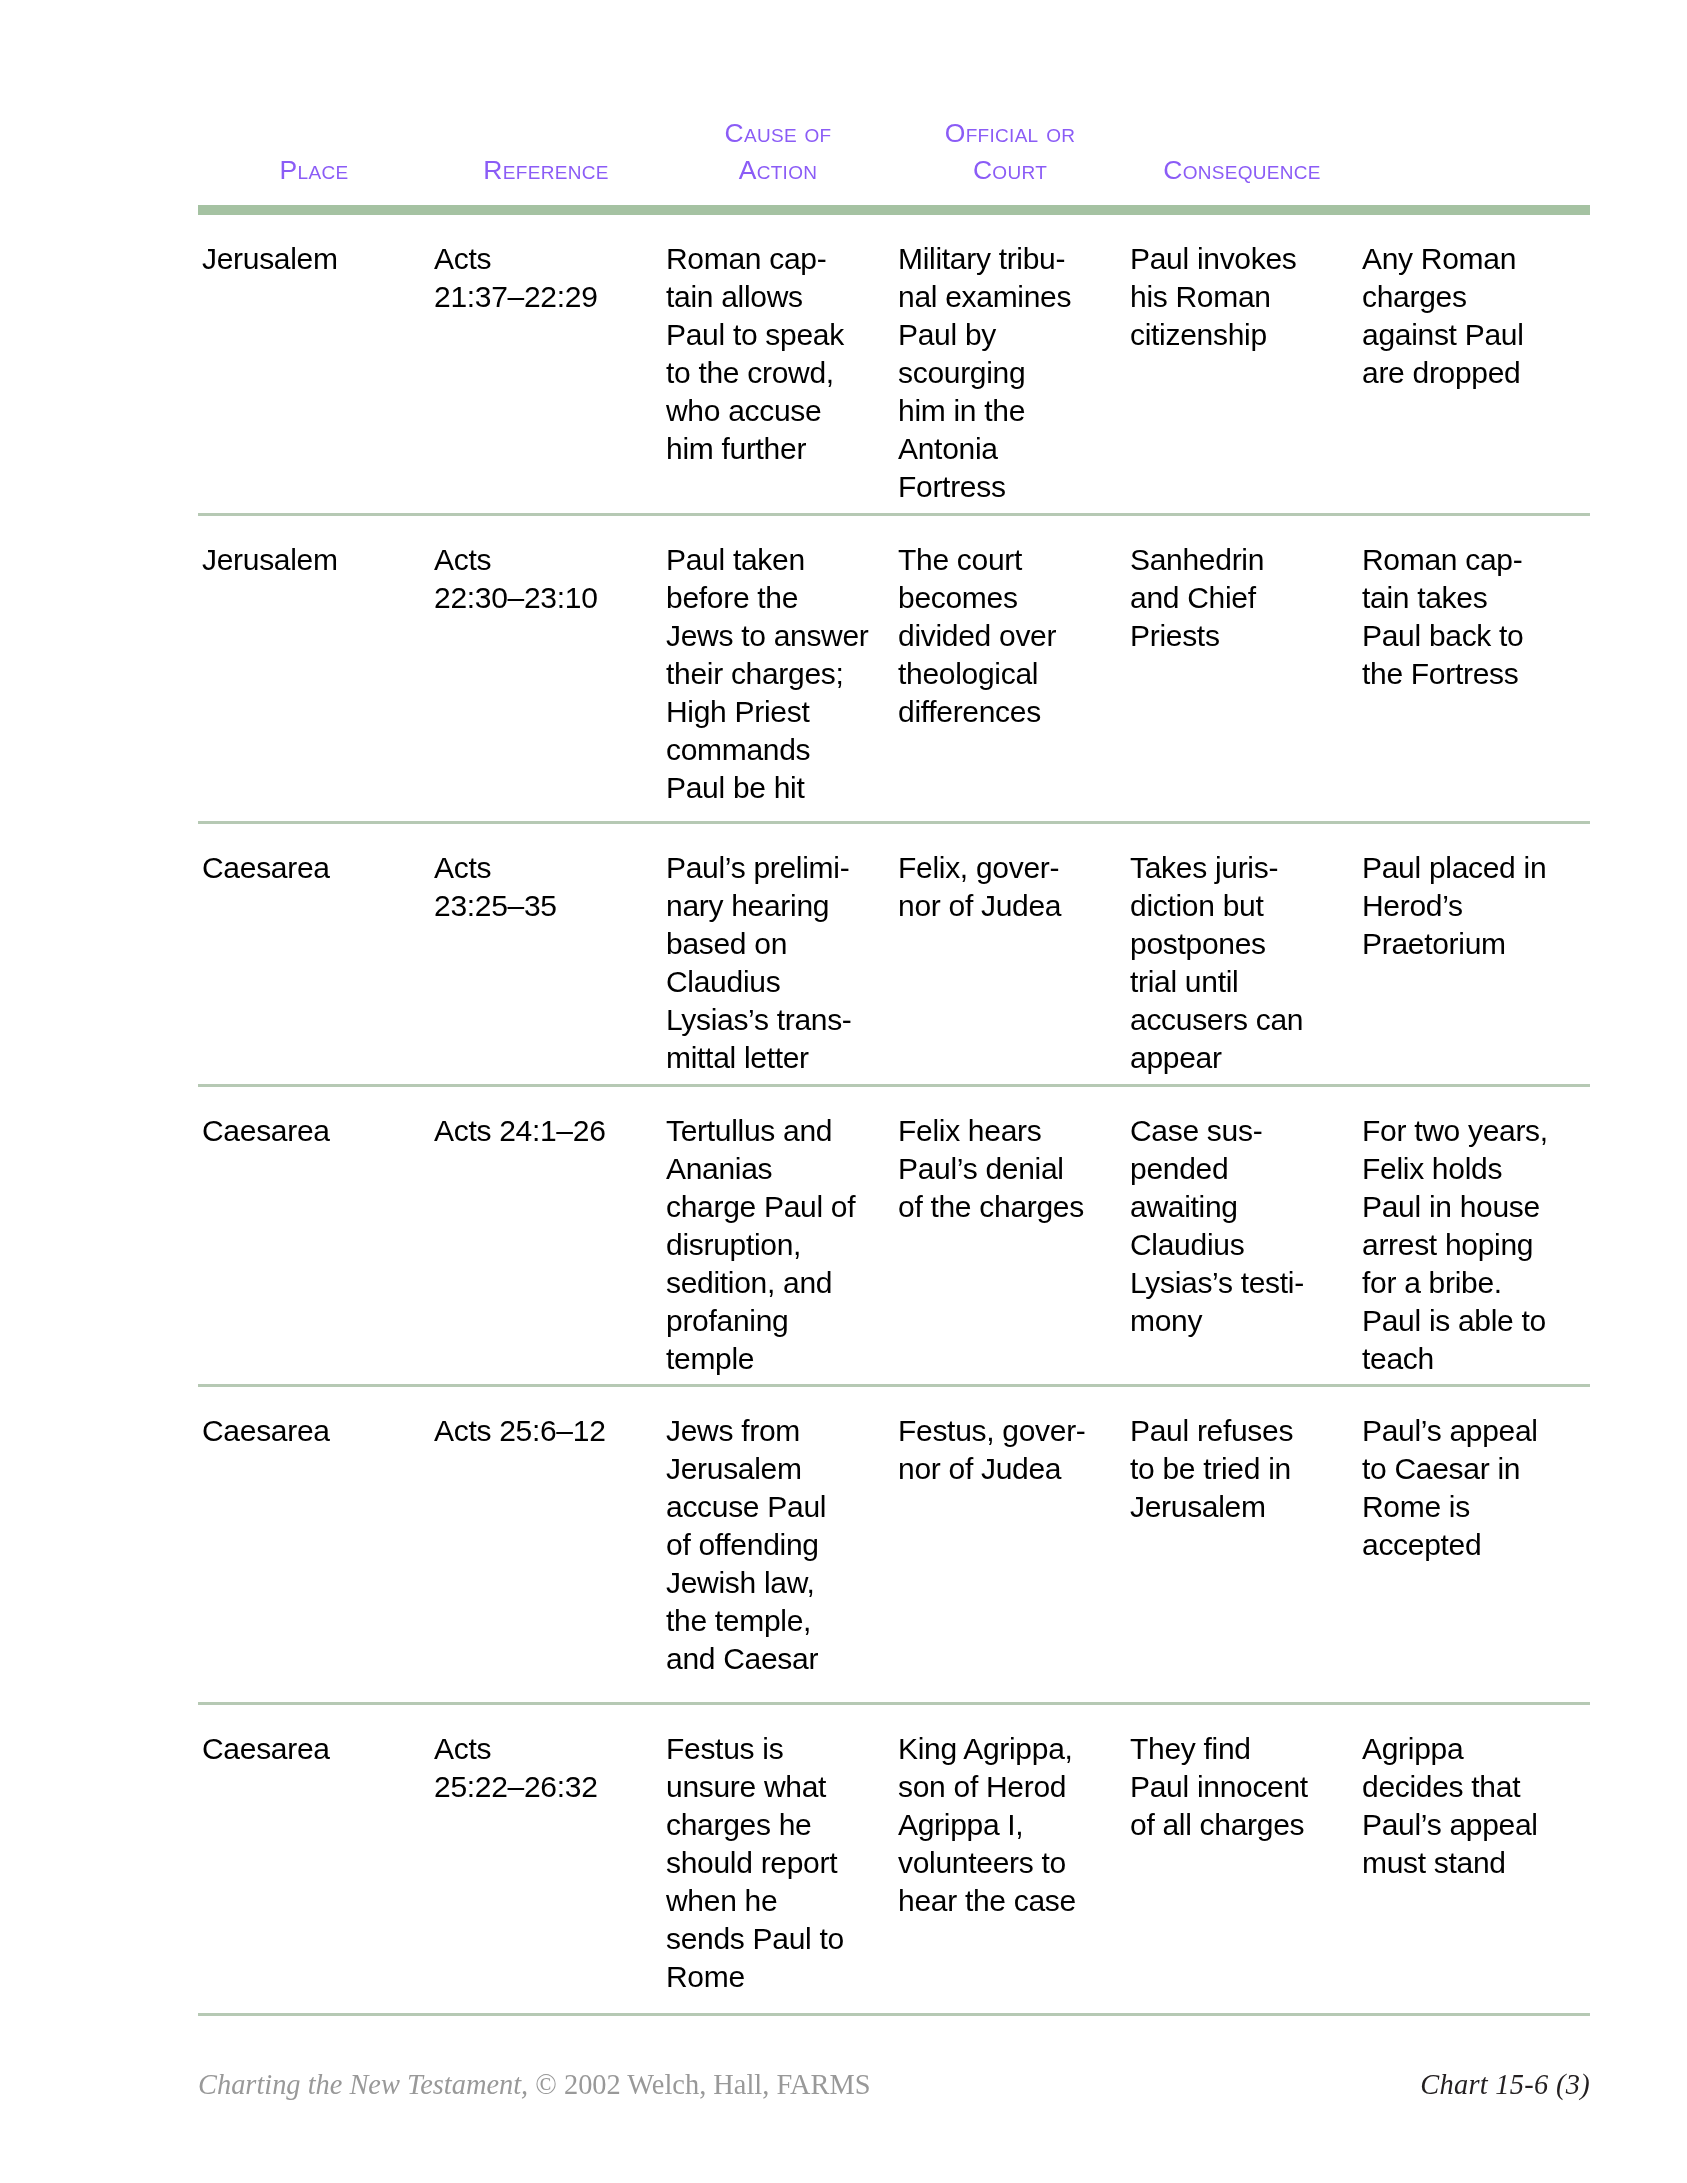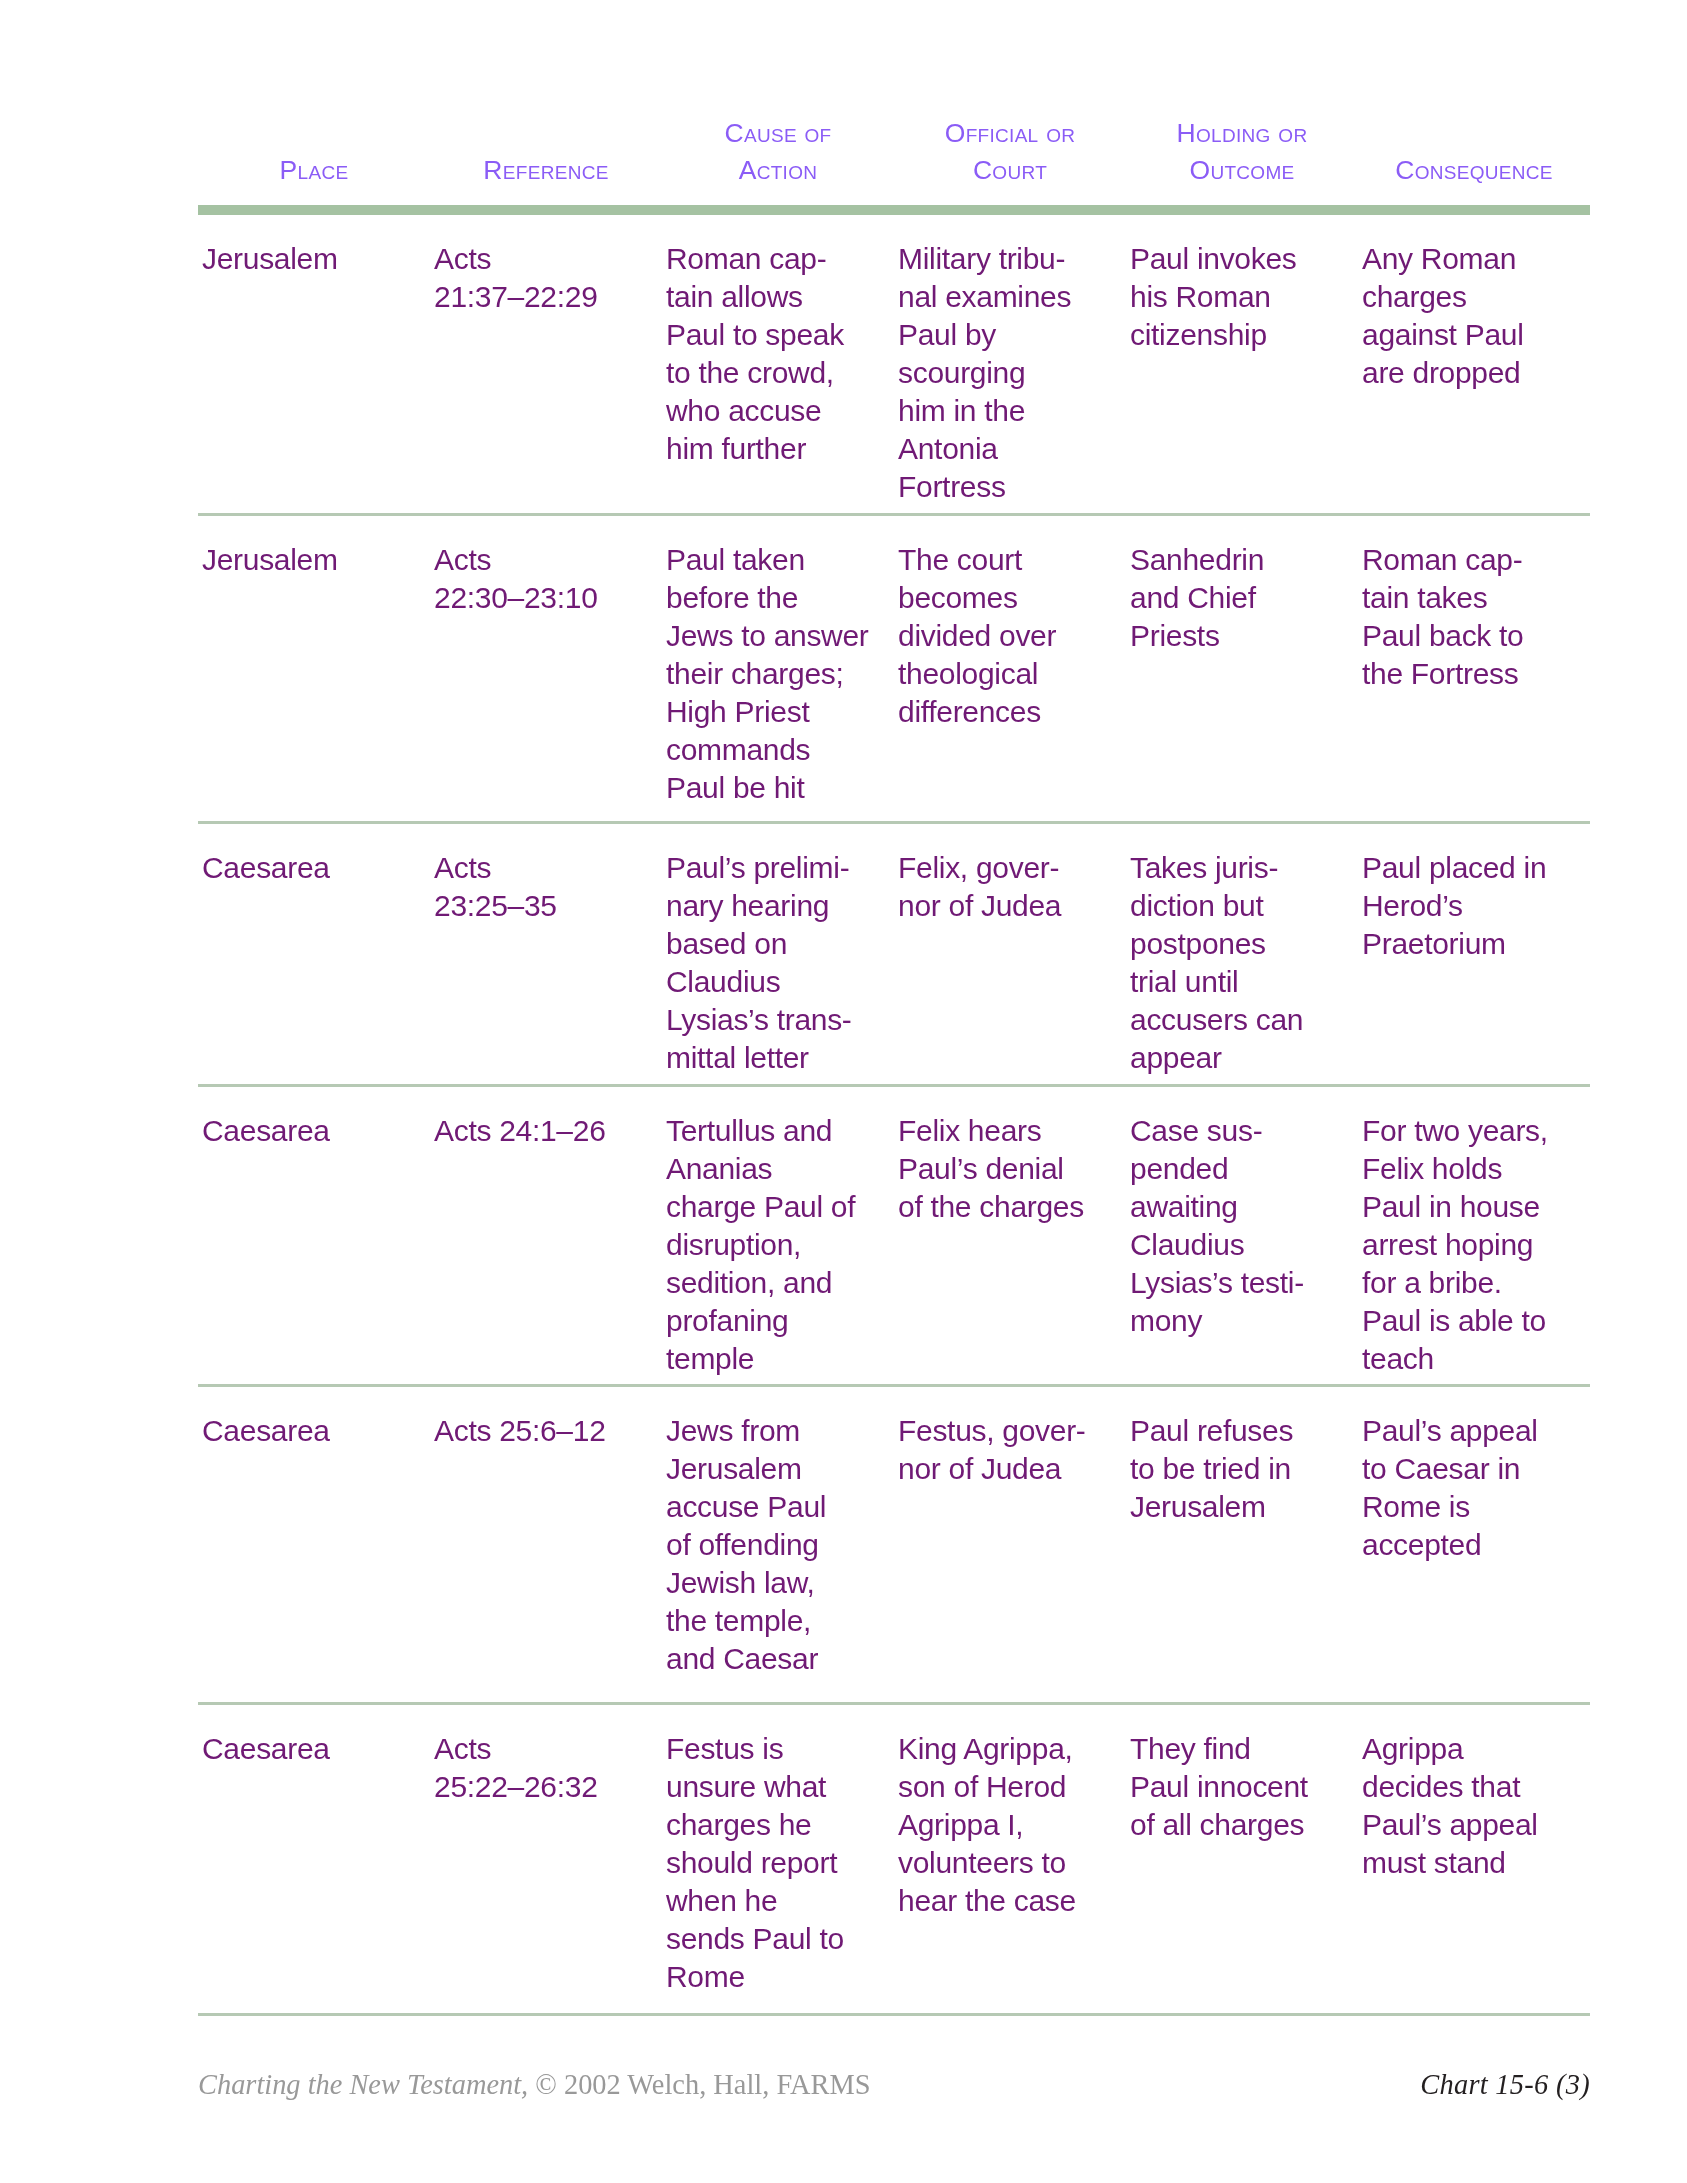--- a/index.html
+++ b/index.html
@@ -45,21 +45,21 @@
   }
   .trow.r2{min-height:274px;}
   .trow.r5{min-height:283px;}
   .trow.r6{min-height:276px;}
   .tcell{
     font-size:30px;
     line-height:38px;
     letter-spacing:-0.3px;
     white-space:pre-line;
     padding:0 9.3px 0 4px;
-    color:#701a75;
+    color:#000000;
   }
   .footer{
     position:absolute;
     left:198px;
     width:1392px;
     top:2069px;
     display:flex;
     justify-content:space-between;
     align-items:baseline;
     font-family:"Liberation Serif", serif;
@@ -81,22 +81,20 @@
 
   <div class="chart-table">
 
     <div class="thead">
       <div class="thcell">Place</div>
       <div class="thcell">Reference</div>
       <div class="thcell">Cause of
 Action</div>
       <div class="thcell">Official or
 Court</div>
-      <div class="thcell">Holding or
-Outcome</div>
       <div class="thcell">Consequence</div>
     </div>
 
     <div class="header-rule"></div>
 
     <div class="trow r1">
       <div class="tcell">Jerusalem</div>
       <div class="tcell">Acts
 21:37–22:29</div>
       <div class="tcell">Roman cap-

